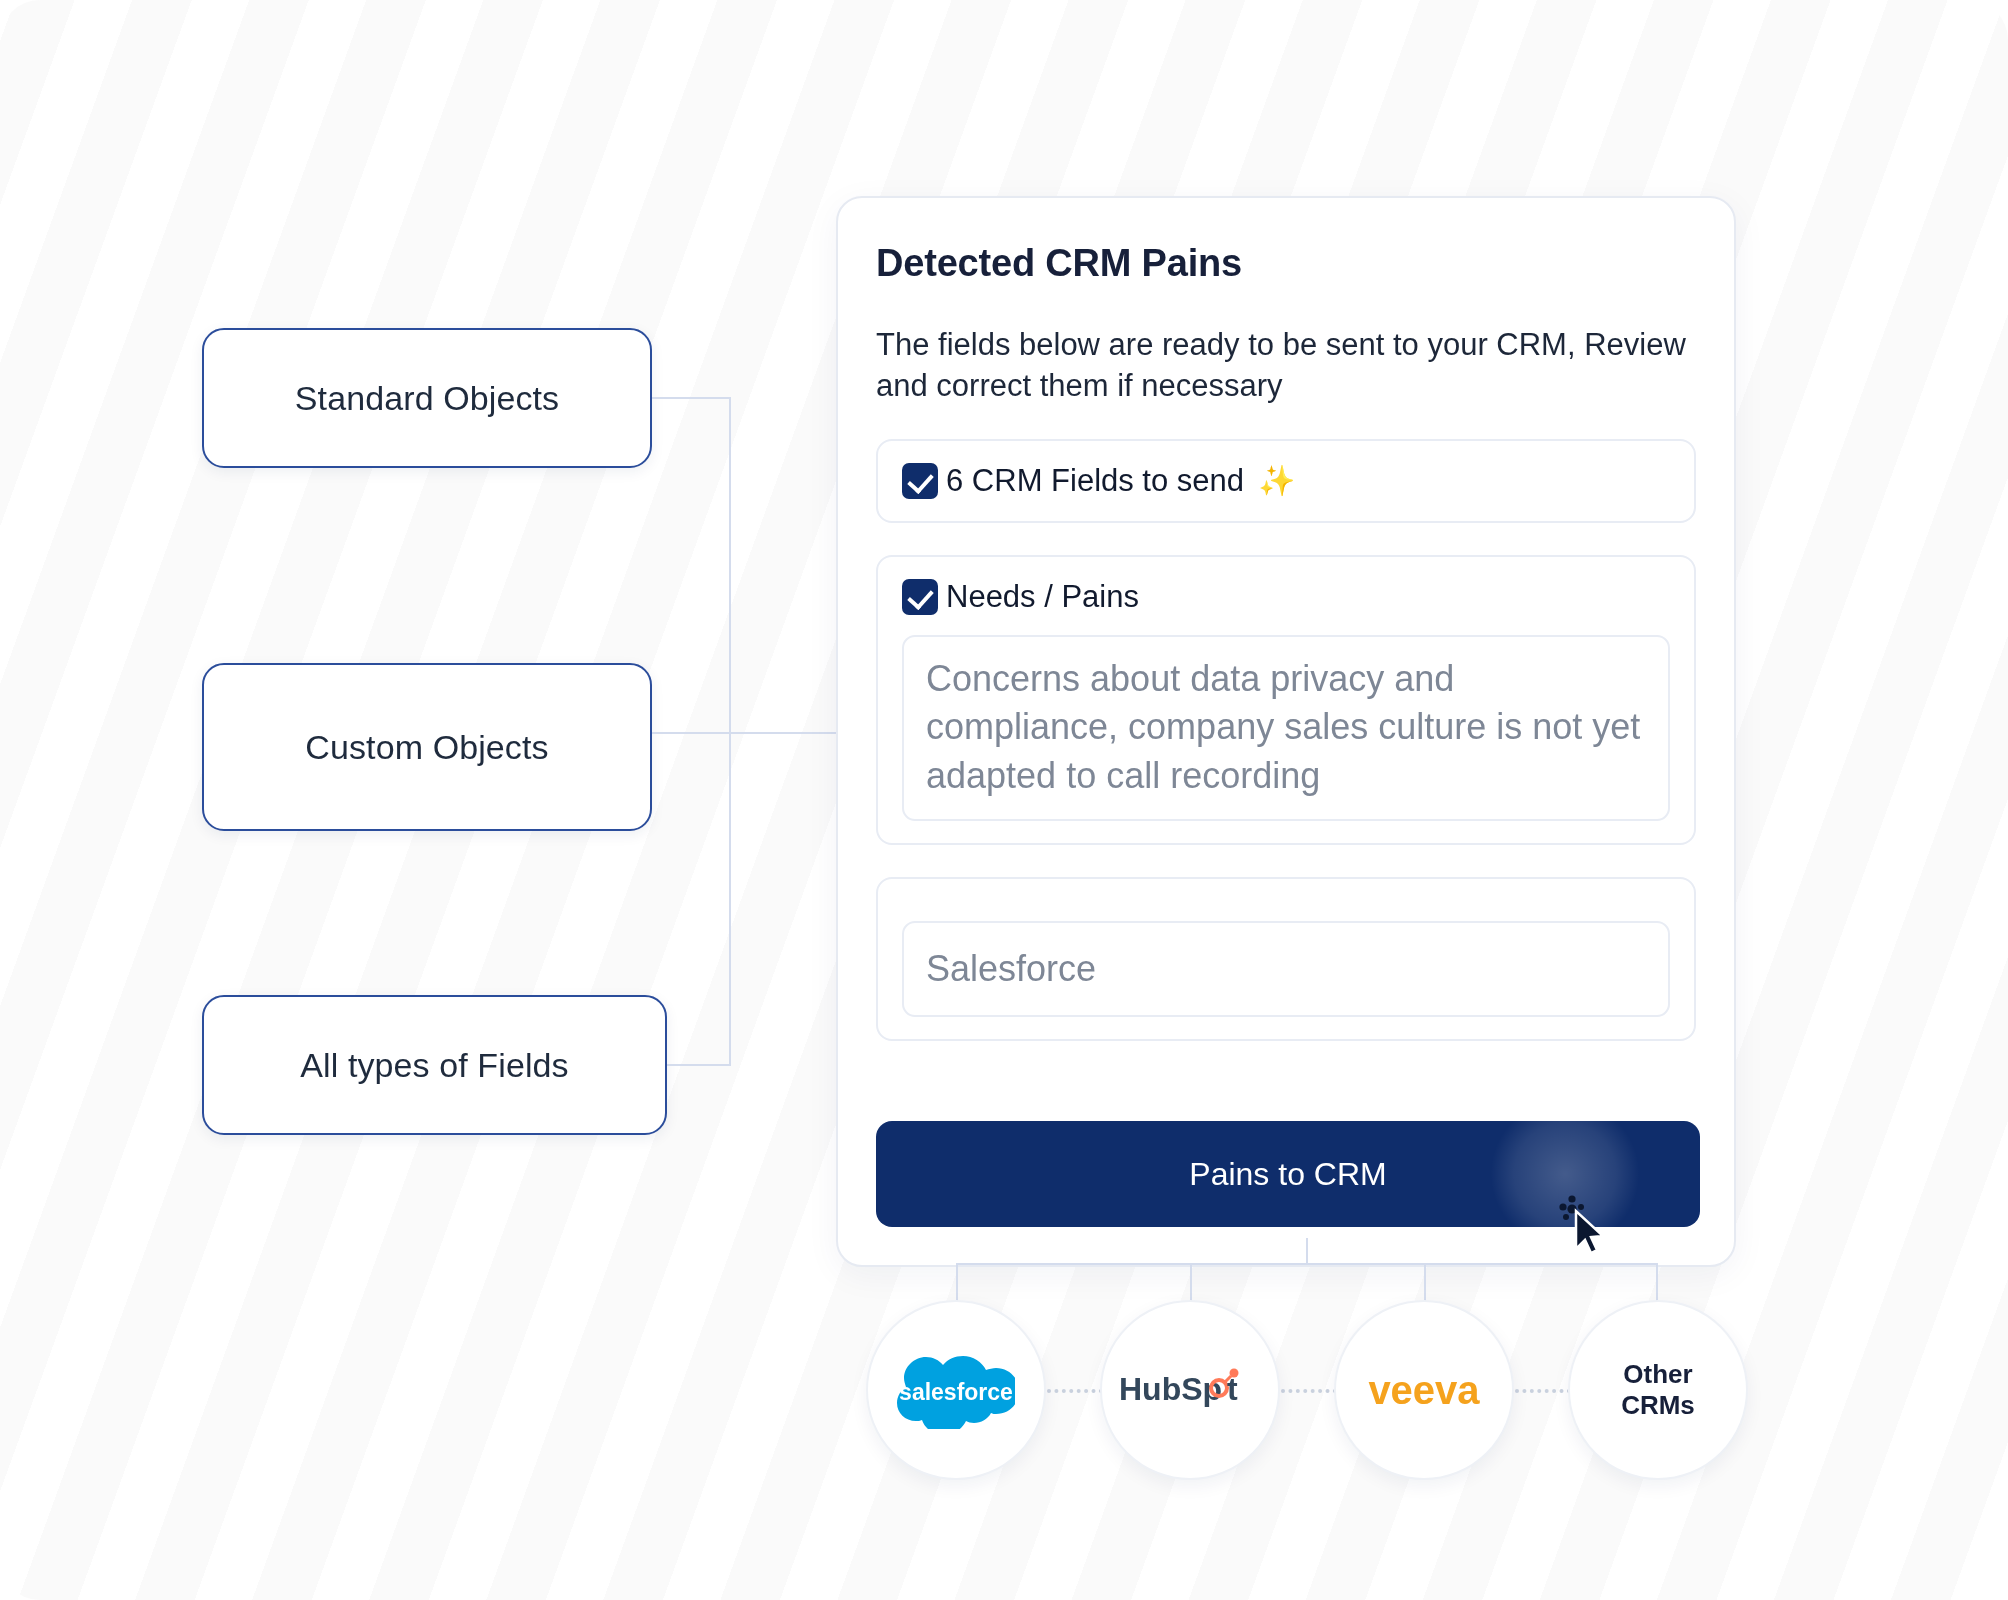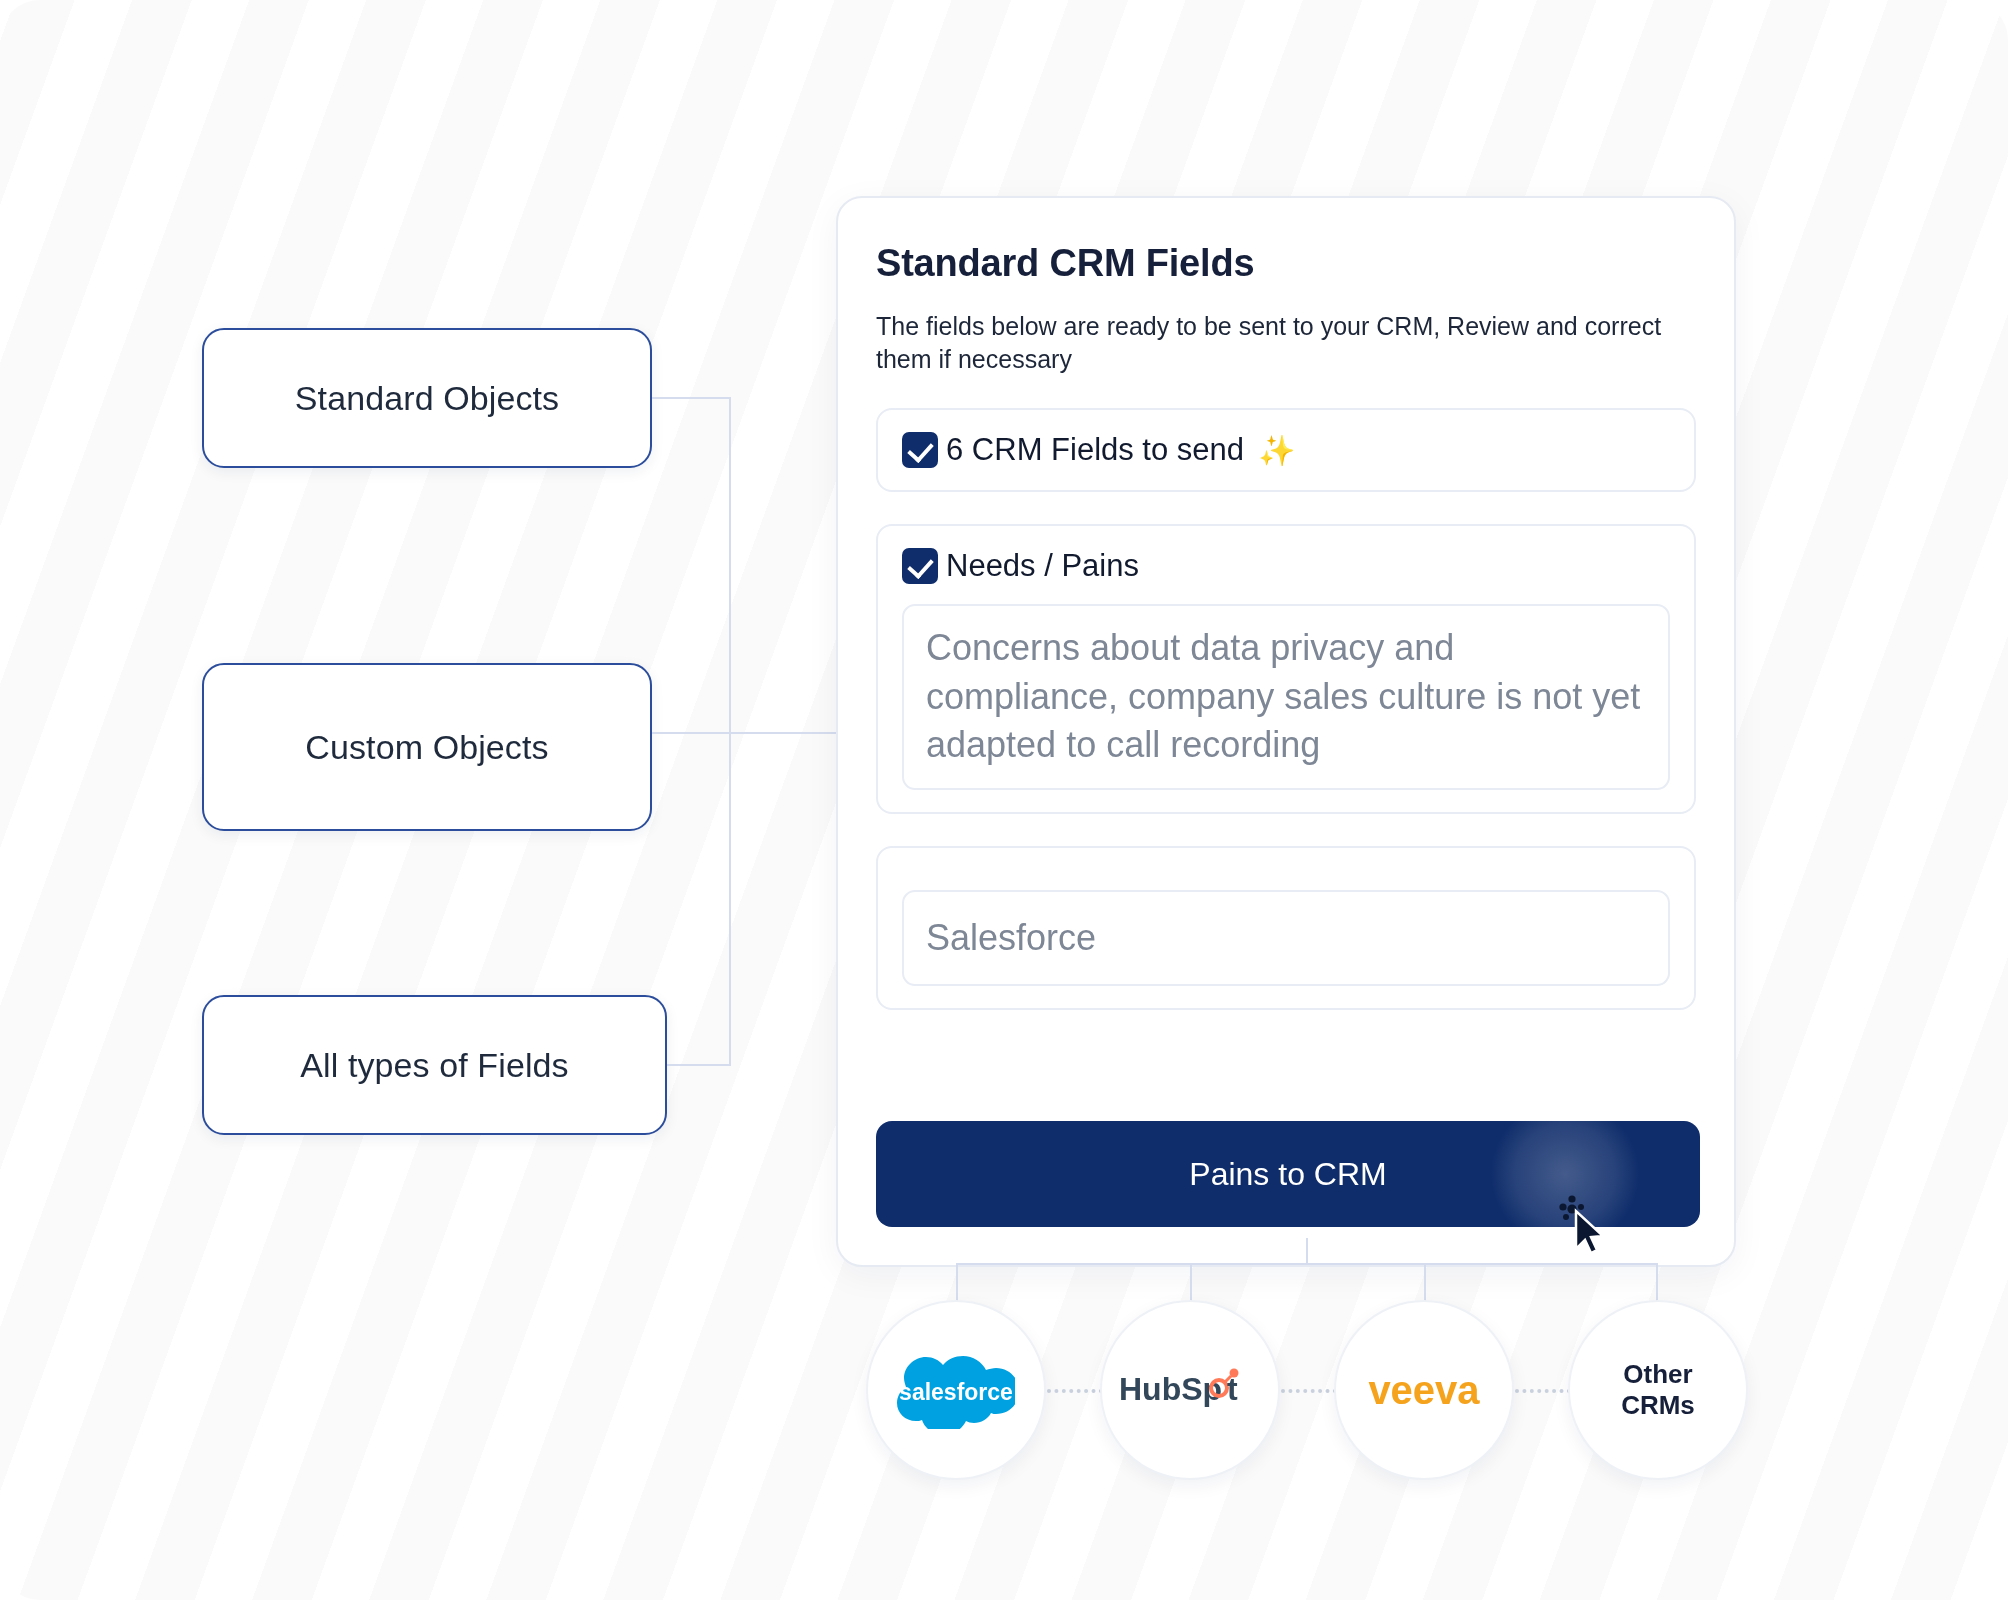--- a/index.html
+++ b/index.html
@@ -66,22 +66,22 @@
     padding: 34px 38px;
   }
   .card-title {
     font-size: 38px;
     font-weight: bold;
     color: #17203a;
     letter-spacing: -0.2px;
     margin-top: 10px;
   }
   .card-sub {
-    margin-top: 25px;
-    font-size: 25px;
+    margin-top: 40px;
+    font-size: 31px;
     line-height: 1.32;
     color: #1d2739;
   }
 
   .field-box {
     margin-top: 32px;
     border: 2px solid #e8ecf4;
     border-radius: 16px;
     padding: 22px 24px;
     background: #ffffff;
@@ -202,21 +202,21 @@
     <span>All types of Fields</span>
   </div>
 
   <div class="conn" id="conn-h1"></div>
   <div class="conn" id="conn-h2"></div>
   <div class="conn" id="conn-h3"></div>
   <div class="conn" id="conn-v"></div>
   <div class="conn" id="conn-main"></div>
 
   <div class="card">
-    <div class="card-title">Standard CRM Fields</div>
+    <div class="card-title">Detected CRM Pains</div>
     <div class="card-sub">The fields below are ready to be sent to your CRM, Review and correct them if necessary</div>
 
     <div class="field-box">
       <div class="row">
         <span class="checkbox"></span>
         <span class="field-label">6 CRM Fields to send</span>
         <span class="sparkle">✨</span>
       </div>
     </div>
 

